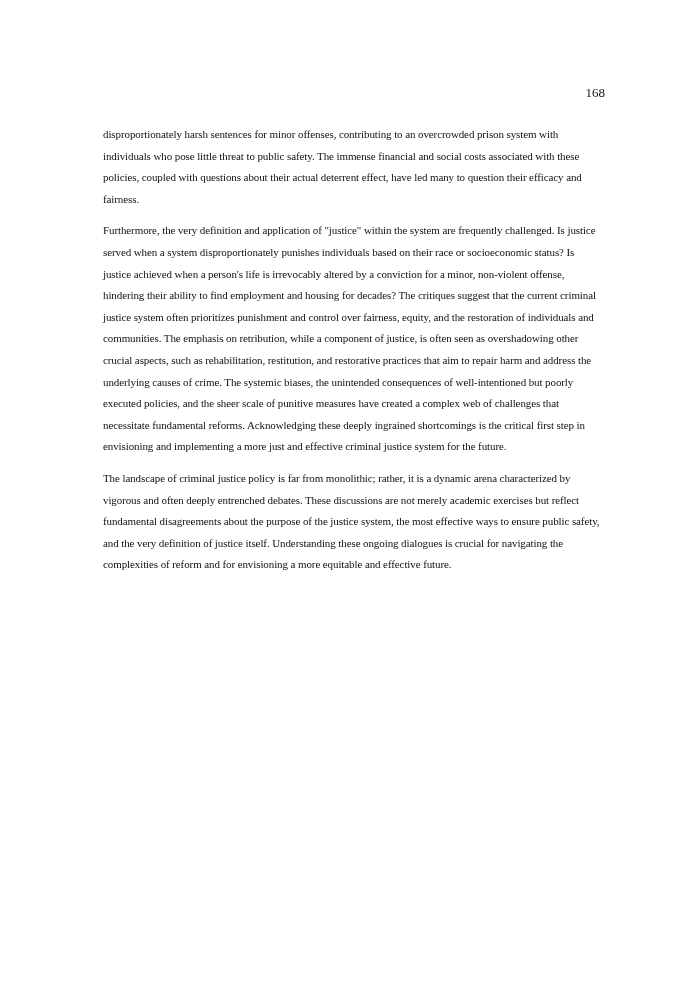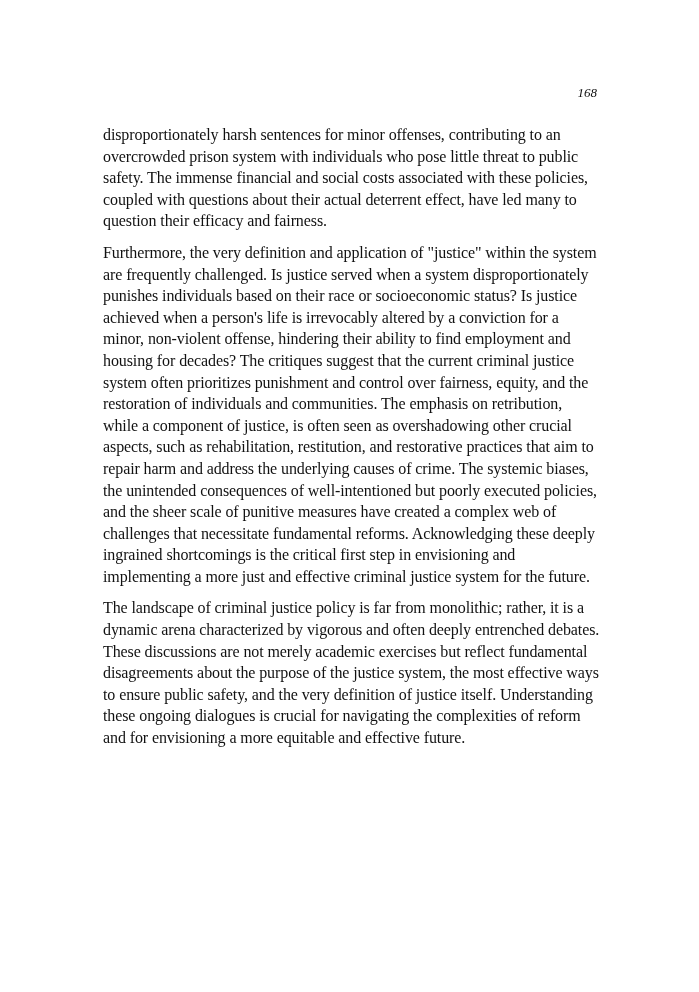--- a/index.html
+++ b/index.html
@@ -11,33 +11,32 @@
       width: 699px;
       height: 992px;
       position: relative;
       overflow: hidden;
       font-family: "DejaVu Serif", "Liberation Serif", serif;
       color: #111111;
     }
     .page-number {
       position: absolute;
       top: 85px;
-      right: 102px;
+      right: 94px;
       font-size: 13px;
       line-height: 16px;
       font-family: "Liberation Serif", serif;
-      font-style: italic;
     }
     .body-text {
       position: absolute;
       top: 124px;
       left: 103px;
       width: 498px;
       font-family: "Liberation Serif", serif;
-      font-size: 16px;
+      font-size: 11px;
       line-height: 21.6px;
       letter-spacing: -0.1px;
     }
     .body-text p {
       margin: 0 0 10px 0;
     }
   </style>
 </head>
 <body>
 

